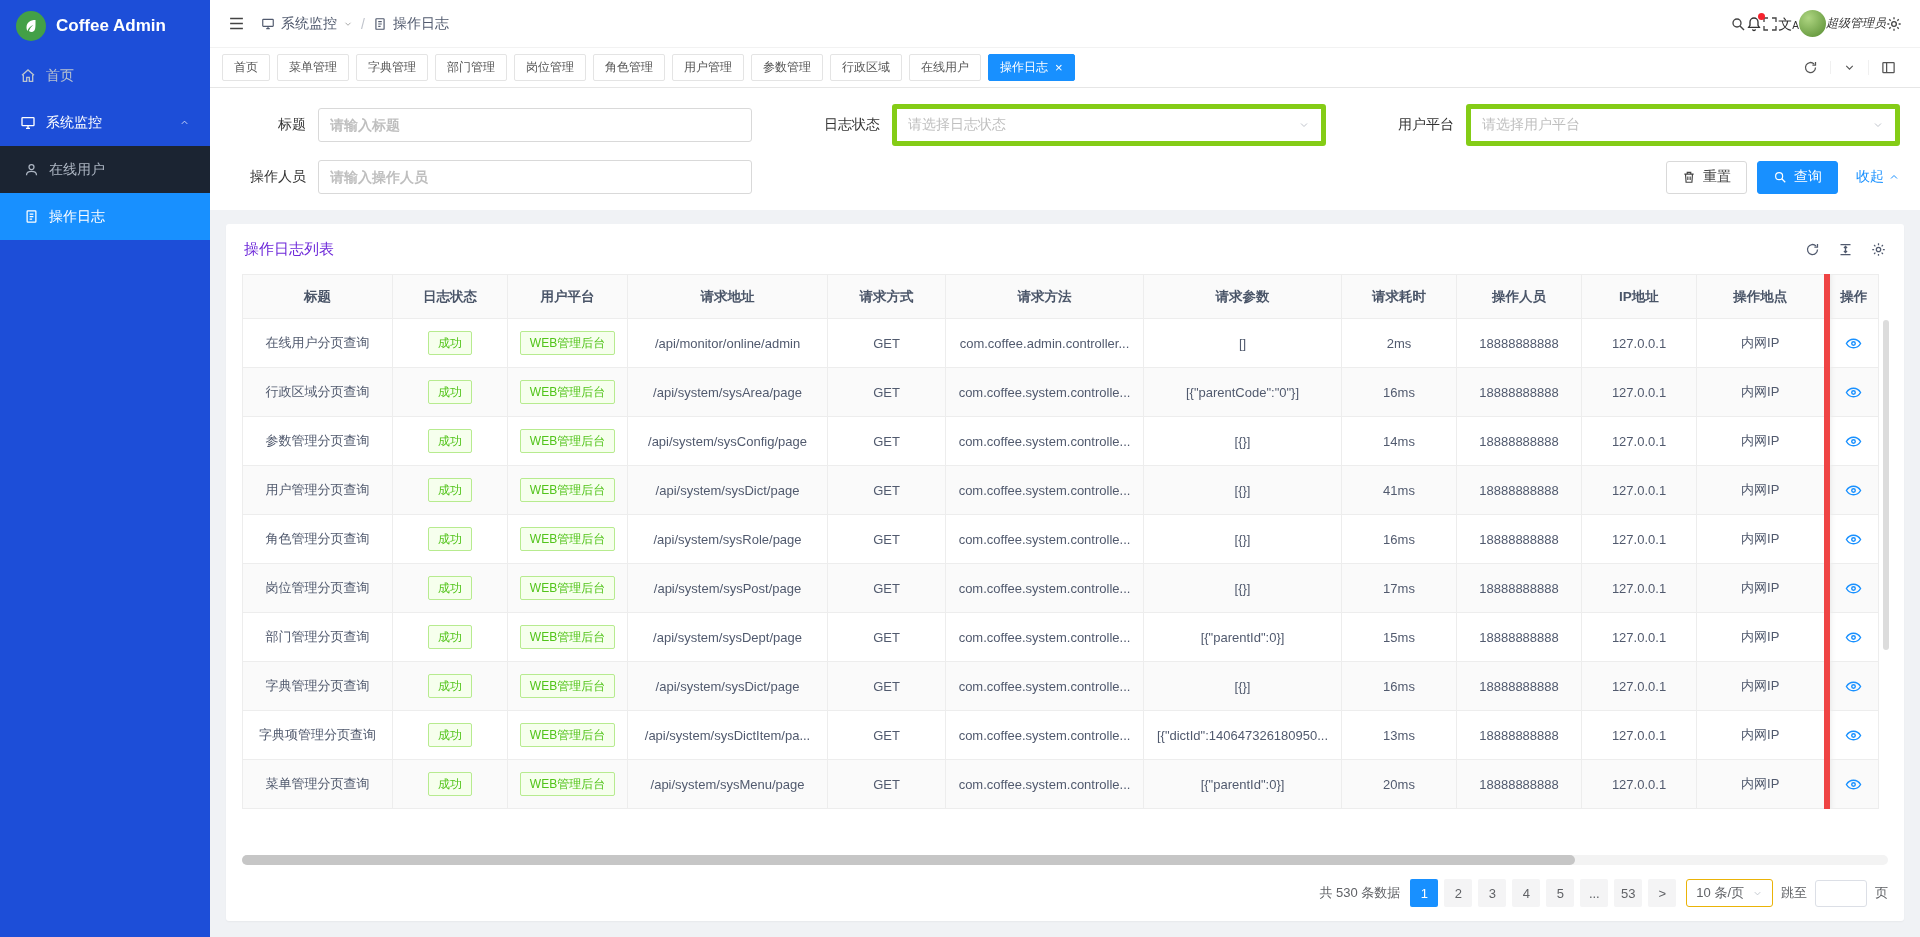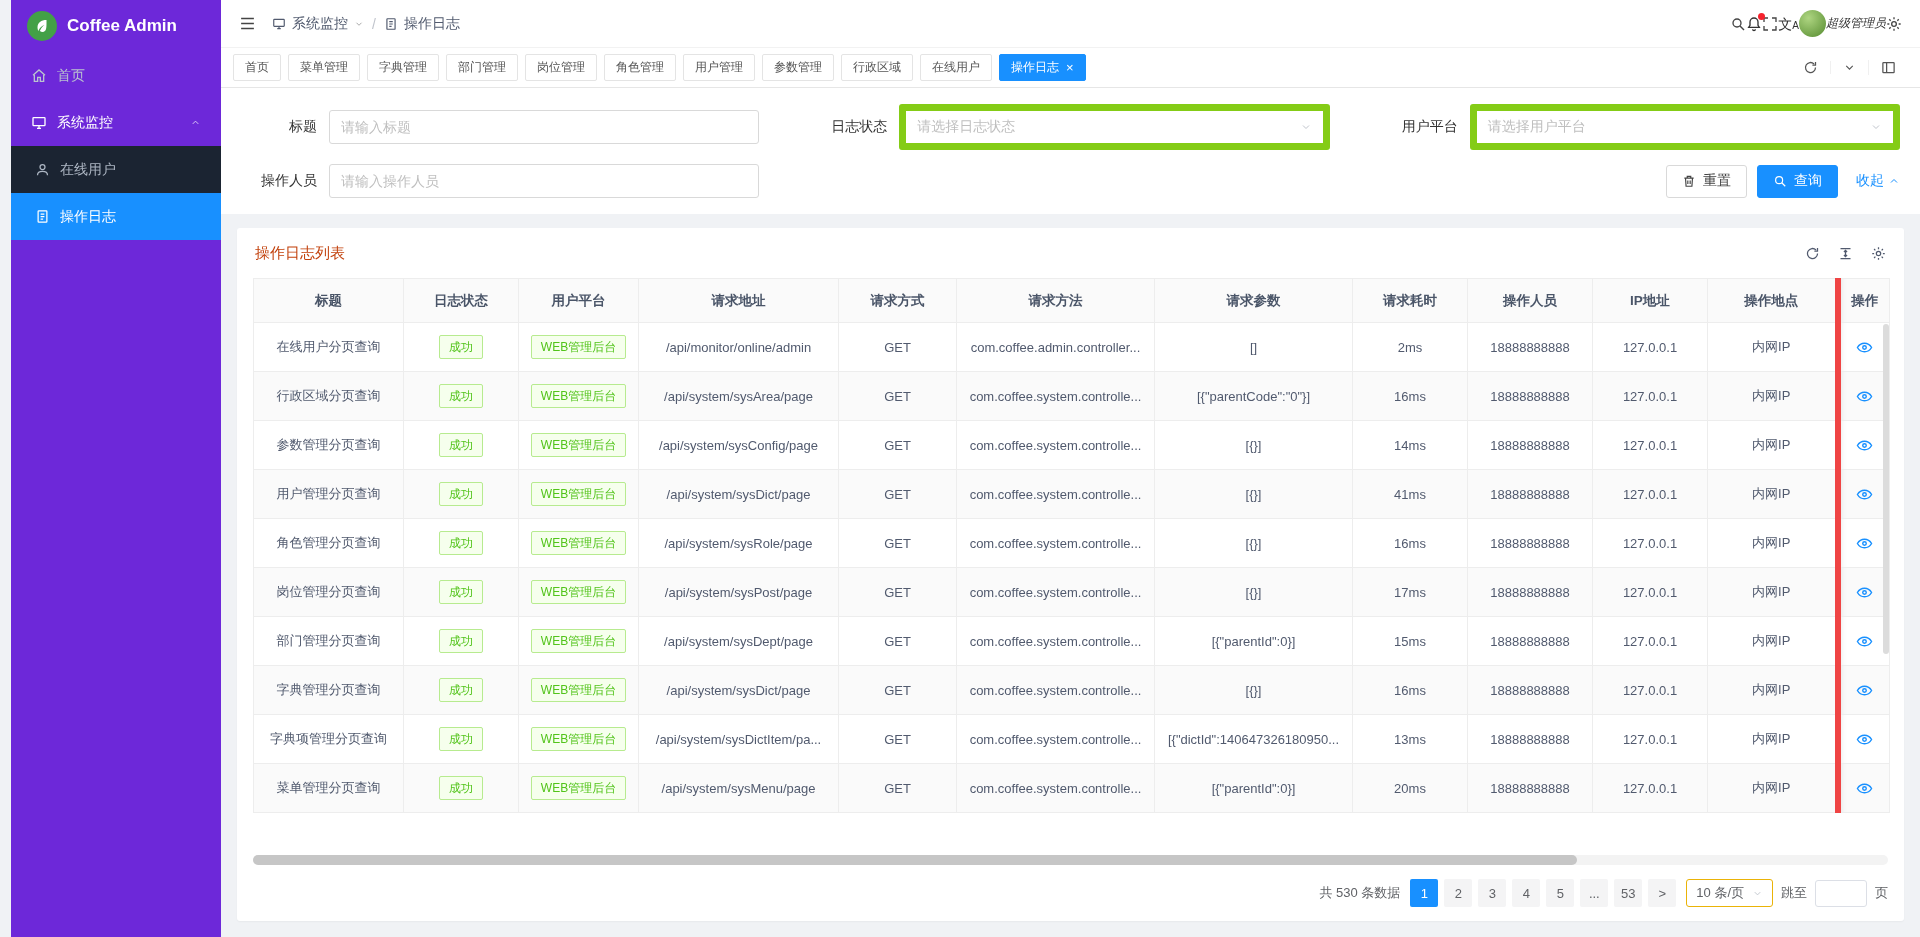--- a/index.html
+++ b/index.html
@@ -2,21 +2,21 @@
 <html><head>
 <meta charset="utf-8">
 <style>
   * { box-sizing: border-box; margin: 0; padding: 0; }
   html,body { width:1920px; height:937px; overflow:hidden; }
   body { font-family:"Liberation Sans","DejaVu Sans",sans-serif; font-size:14px; color:#333; background:#f0f2f5; }
   svg { display:block; }
   .app { display:flex; width:100%; height:100%; }
 
   
-  .sidebar { width:210px; flex:0 0 210px; background:#6d28d9; color:#bac3cf; display:flex; flex-direction:column;margin-left:11px; }
+  .sidebar { width:210px; flex:0 0 210px; background:#1d4ed8; color:#bac3cf; display:flex; flex-direction:column; }
   .logo { height:52px; display:flex; align-items:center; gap:10px; padding:0 16px; color:#fff; font-weight:bold; font-size:17px; }
   .logo-circle { width:30px; height:30px; border-radius:50%; background:#43a047; display:flex; align-items:center; justify-content:center; flex:0 0 30px; }
   .menu-item { height:47px; display:flex; align-items:center; gap:10px; padding:0 20px; font-size:14px; cursor:pointer; }
   .menu-item .chev { margin-left:auto; opacity:.8; }
   .menu-item.open-parent { color:#fff; }
   .submenu { background:#1b2432; }
   .submenu .menu-item { padding-left:24px; color:#adb6c3; }
   .submenu .menu-item.active { background:#1890ff; color:#fff; }
 
   
@@ -45,32 +45,32 @@
   .tabbar-right .ticon:first-child { border-left:none; }
 
   
   .content { flex:1; min-height:0; display:flex; flex-direction:column; background:#f0f2f5; }
 
   .filter-card { background:#fff; padding:16px 20px; }
   .filter-row { display:grid; grid-template-columns:1fr 1fr 1fr; column-gap:52px; align-items:center; }
   .filter-row + .filter-row { margin-top:14px; }
   .filter-field { display:flex; align-items:center; min-width:0; }
   .filter-label { flex:0 0 76px; text-align:right; margin-right:12px; color:#333; font-size:14px; }
-  .text-input { flex:1; height:34px; border:1px solid #d9d9d9; border-radius:3px; padding:0 11px; font-size:14px; font-family:inherit; color:#333; outline:none; min-width:0; }
+  .text-input { flex:1; height:34px; border:1px solid #d9d9d9; border-radius:3px; padding:0 11px; font-size:14px; font-family:inherit; color:#333; outline:none; min-width:0;font-weight:bold; }
   .text-input::placeholder { color:#bfbfbf; }
-  .select { flex:1; height:34px; border:7px solid #84cc16; border-radius:3px; padding:16px 11px; display:flex; align-items:center; justify-content:space-between; color:#bfbfbf; background:#fff; cursor:pointer; min-width:0; }
+  .select { flex:1; height:34px; border:5px solid #84cc16; border-radius:3px; padding:16px 11px; display:flex; align-items:center; justify-content:space-between; color:#bfbfbf; background:#fff; cursor:pointer; min-width:0; }
   .filter-actions { grid-column:2 / 4; display:flex; justify-content:flex-end; align-items:center; gap:10px; }
   .btn { height:33px; padding:0 15px; border:1px solid #d9d9d9; background:#fff; border-radius:3px; font-size:14px; font-family:inherit; display:inline-flex; align-items:center; gap:7px; cursor:pointer; color:#444; }
   .btn-primary { background:#1890ff; border-color:#1890ff; color:#fff; }
   .collapse-link { color:#1890ff; display:inline-flex; align-items:center; gap:4px; cursor:pointer; margin-left:8px; font-size:14px; }
 
   
   .table-card { flex:1; min-height:0; margin:14px 16px 16px; background:#fff; border-radius:3px; display:flex; flex-direction:column; box-shadow:0 1px 2px rgba(0,0,0,.04); }
   .card-header { flex:0 0 50px; display:flex; align-items:center; padding:0 18px; }
-  .card-title { font-size:15px; color:#c2410c; }
+  .card-title { font-size:15px; color:#6d28d9; }
   .card-tools { margin-left:auto; display:flex; align-items:center; gap:18px; color:#515a6e; }
   .card-tools .cicon { cursor:pointer; display:inline-flex; }
 
   .table-zone { position:relative; margin:0 16px; flex:0 0 auto; }
   table { border-collapse:collapse; table-layout:fixed; width:1636px; }
   th, td { border:1px solid #ededed; text-align:center; padding:0 10px; overflow:hidden; white-space:nowrap; text-overflow:ellipsis; }
   th { height:44px; background:#fafafa; color:#4a5568; font-size:13.5px; font-weight:600; }
   td { height:49px; color:#515a6e; font-size:13px; background:#fff; }
   tbody tr:nth-child(even) td { background:#fafafa; }
   .badge { display:inline-block; padding:2px 9px; font-size:12px; line-height:1.5; color:#52c41a; background:#f6ffed; border:1px solid #b7eb8f; border-radius:2px; }

